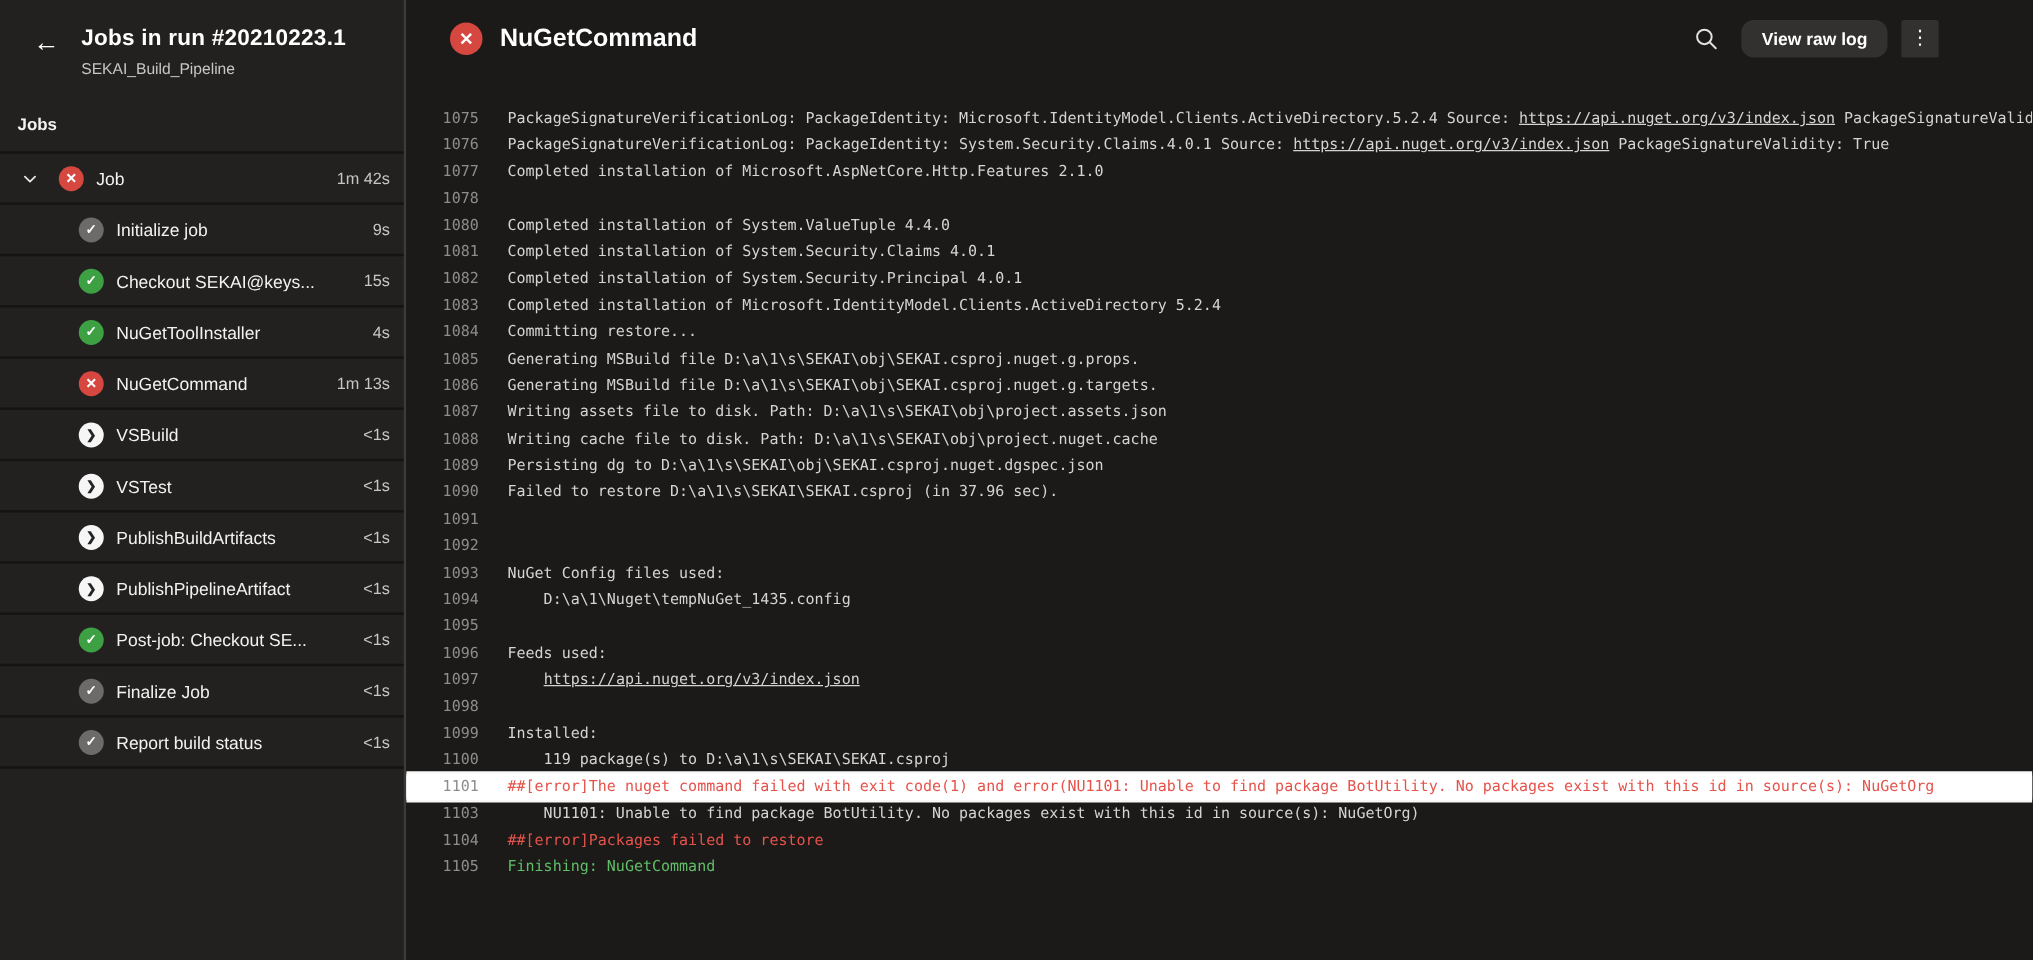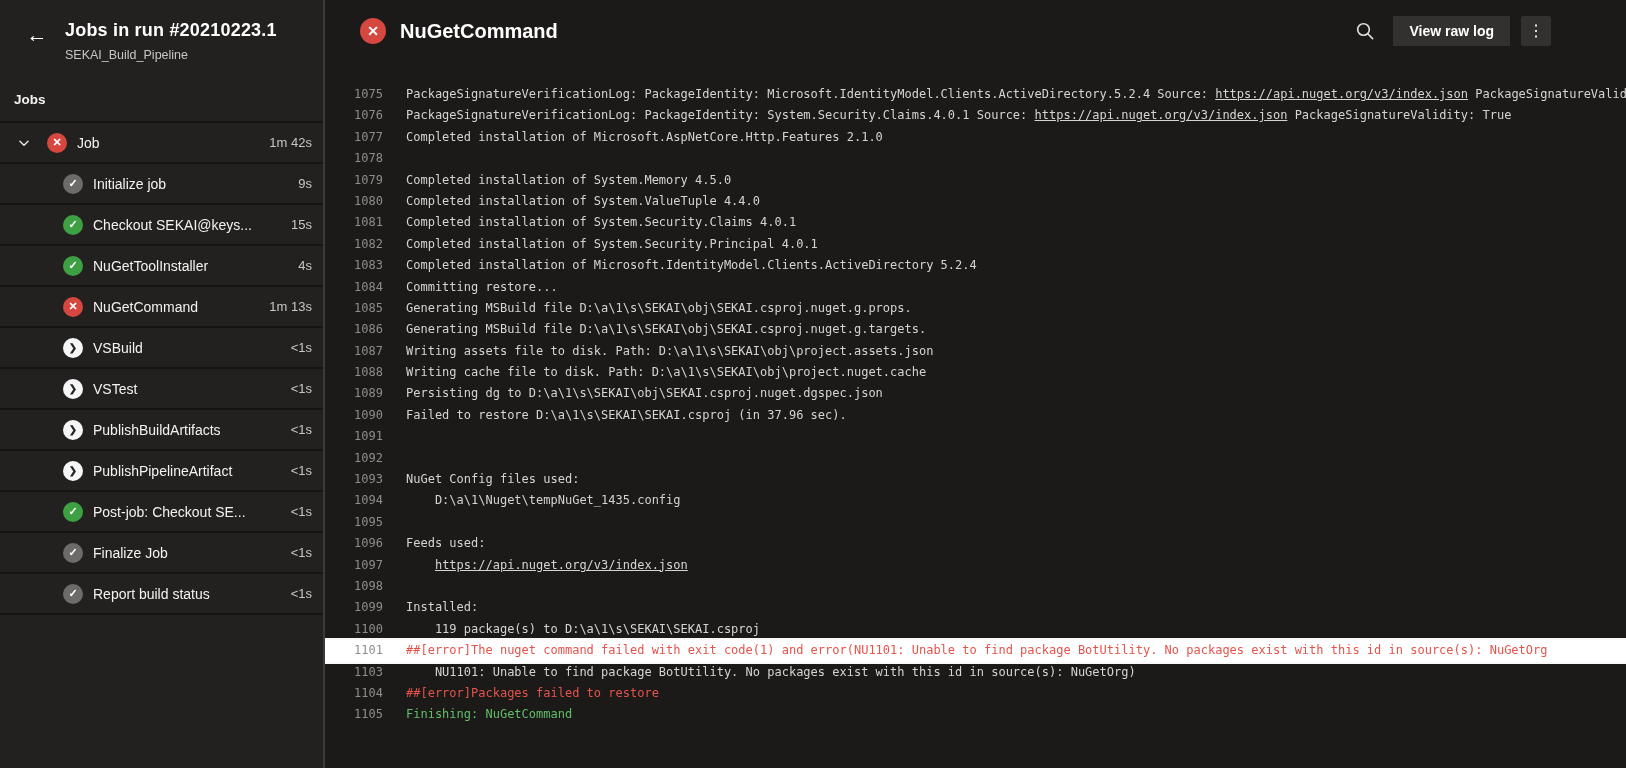--- a/index.html
+++ b/index.html
@@ -37,21 +37,21 @@
   
   .main { flex:1; background:#1b1a19; display:flex; flex-direction:column; overflow:hidden; }
   .main-header { height:62px; display:flex; align-items:center; padding:0 75px 0 35px; }
   .hdr-circle { width:26px; height:26px; min-width:26px; border-radius:50%; background:#d64740;
                 color:#fff; display:flex; align-items:center; justify-content:center;
                 font-size:14px; font-weight:700; }
   .hdr-title { color:#ffffff; font-size:20px; font-weight:700; margin-left:14px; flex:1; }
   .hdr-actions { display:flex; align-items:center; gap:11px; }
   .icon-btn { width:34px; height:30px; background:none; border:none; display:flex;
               align-items:center; justify-content:center; cursor:pointer; }
-  .raw-btn { height:30px; padding:0 16px; background:#323130; border:none; border-radius:0;
+  .raw-btn { height:30px; padding:0 16px; background:#323130; border:none; border-radius:10px;
              color:#ffffff; font-size:14px; font-weight:600; cursor:pointer;
              font-family:"Liberation Sans", sans-serif; }
   .kebab-btn { width:30px; height:30px; background:#323130; border:none; border-radius:2px;
                color:#ffffff; font-size:16px; line-height:30px; cursor:pointer; }
 
   
   .log { padding-top:22px; font-family:"DejaVu Sans Mono", monospace; font-size:12px; }
   .log-line { display:flex; height:21.4px; line-height:21.4px; white-space:pre; overflow:hidden; }
   .log-num { width:58px; min-width:58px; text-align:right; color:#8f8d8b; user-select:none;padding-left:16px; }
   .log-content { padding-left:23px; color:#d6d4d2; }
@@ -157,21 +157,20 @@
         </button>
         <button class="raw-btn">View raw log</button>
         <button class="kebab-btn">⋮</button>
       </div>
     </div>
     <div class="log">
         <div class="log-line"><span class="log-num">1075</span><span class="log-content"><span>PackageSignatureVerificationLog: PackageIdentity: Microsoft.IdentityModel.Clients.ActiveDirectory.5.2.4 Source: </span><span class="lnk">https://api.nuget.org/v3/index.json</span><span> PackageSignatureValidity: True</span></span></div>
         <div class="log-line"><span class="log-num">1076</span><span class="log-content"><span>PackageSignatureVerificationLog: PackageIdentity: System.Security.Claims.4.0.1 Source: </span><span class="lnk">https://api.nuget.org/v3/index.json</span><span> PackageSignatureValidity: True</span></span></div>
         <div class="log-line"><span class="log-num">1077</span><span class="log-content"><span>Completed installation of Microsoft.AspNetCore.Http.Features 2.1.0</span></span></div>
         <div class="log-line"><span class="log-num">1078</span></div>
-        <div class="log-line"><span class="log-num">1079</span><span class="log-content"><span>Completed installation of System.Memory 4.5.0</span></span></div>
         <div class="log-line"><span class="log-num">1080</span><span class="log-content"><span>Completed installation of System.ValueTuple 4.4.0</span></span></div>
         <div class="log-line"><span class="log-num">1081</span><span class="log-content"><span>Completed installation of System.Security.Claims 4.0.1</span></span></div>
         <div class="log-line"><span class="log-num">1082</span><span class="log-content"><span>Completed installation of System.Security.Principal 4.0.1</span></span></div>
         <div class="log-line"><span class="log-num">1083</span><span class="log-content"><span>Completed installation of Microsoft.IdentityModel.Clients.ActiveDirectory 5.2.4</span></span></div>
         <div class="log-line"><span class="log-num">1084</span><span class="log-content"><span>Committing restore...</span></span></div>
         <div class="log-line"><span class="log-num">1085</span><span class="log-content"><span>Generating MSBuild file D:\a\1\s\SEKAI\obj\SEKAI.csproj.nuget.g.props.</span></span></div>
         <div class="log-line"><span class="log-num">1086</span><span class="log-content"><span>Generating MSBuild file D:\a\1\s\SEKAI\obj\SEKAI.csproj.nuget.g.targets.</span></span></div>
         <div class="log-line"><span class="log-num">1087</span><span class="log-content"><span>Writing assets file to disk. Path: D:\a\1\s\SEKAI\obj\project.assets.json</span></span></div>
         <div class="log-line"><span class="log-num">1088</span><span class="log-content"><span>Writing cache file to disk. Path: D:\a\1\s\SEKAI\obj\project.nuget.cache</span></span></div>
         <div class="log-line"><span class="log-num">1089</span><span class="log-content"><span>Persisting dg to D:\a\1\s\SEKAI\obj\SEKAI.csproj.nuget.dgspec.json</span></span></div>

